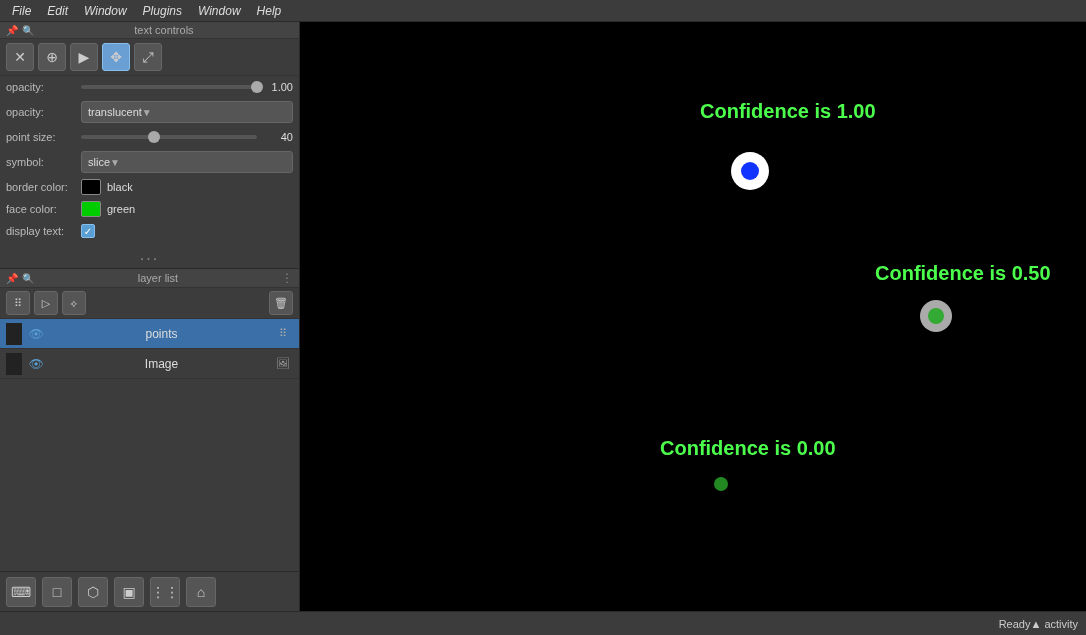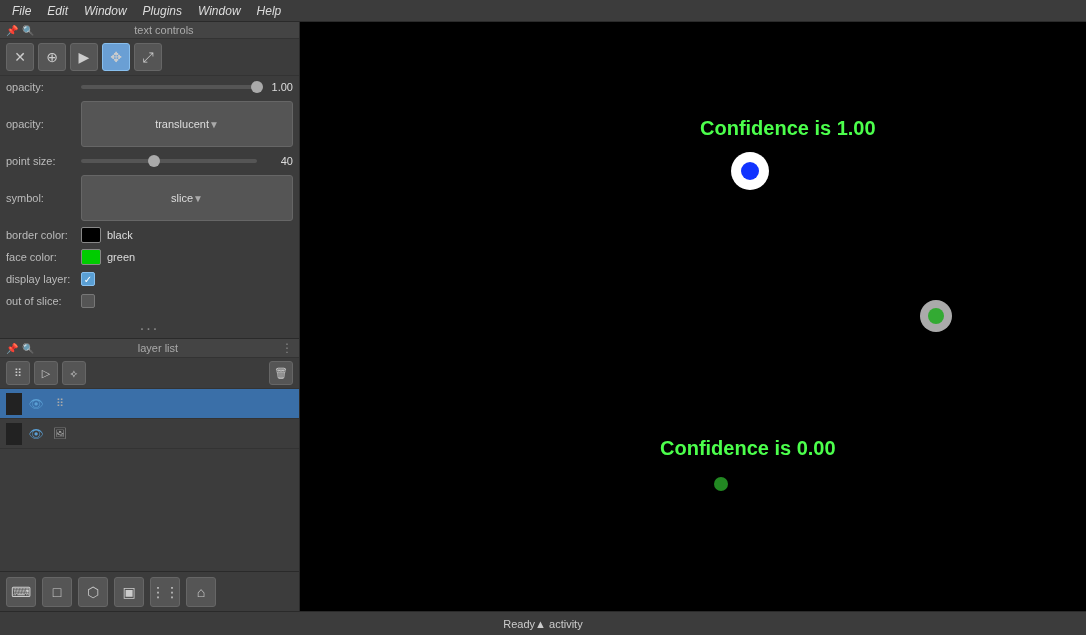--- a/index.html
+++ b/index.html
@@ -135,26 +135,26 @@
       font-size: 11px;
       color: #ddd;
       width: 30px;
       text-align: right;
     }
     .select-box {
       flex: 1;
       background: #555;
       border: 1px solid #666;
       border-radius: 3px;
-      padding: 16px 6px;
+      padding: 4px 6px;
       font-size: 11px;
       color: #ddd;
       display: flex;
       align-items: center;
-      justify-content: center;
+      justify-content: flex-start;
       cursor: pointer;
     }
     .select-arrow {
       font-size: 10px;
       color: #aaa;
     }
     .color-swatch {
       width: 20px;
       height: 16px;
       border: 1px solid #888;
@@ -291,21 +291,21 @@
     }
 
     
     .statusbar {
       height: 24px;
       background: #3c3c3c;
       border-top: 1px solid #2a2a2a;
       display: flex;
       align-items: center;
       padding: 0 8px;
-      justify-content: center;
+      justify-content: flex-end;
     }
     .status-text {
       font-size: 11px;
       color: #ccc;
     }
 
     
     .confidence-label {
       position: absolute;
       color: #4cff4c;
@@ -406,32 +406,26 @@
 
       <div class="prop-row">
         <span class="prop-label">face color:</span>
         <div class="prop-value">
           <div class="color-swatch" style="background:#00cc00;"></div>
           <span class="color-label">green</span>
         </div>
       </div>
 
       <div class="prop-row">
-        <span class="prop-label">display layer:</span>
+        <span class="prop-label">display text:</span>
         <div class="prop-value">
           <div class="checkbox"></div>
         </div>
       </div>
 
-      <div class="prop-row">
-        <span class="prop-label">out of slice:</span>
-        <div class="prop-value">
-          <div class="checkbox-empty"></div>
-        </div>
-      </div>
 
       <div class="more-dots">...</div>
     </div>
 
     <div class="layer-list-section">
       <div class="section-header">
         <div class="section-header-icons">
           <span style="font-size:10px;color:#888;">📌</span>
           <span style="font-size:10px;color:#888;">🔍</span>
         </div>
@@ -451,26 +445,28 @@
         </div>
         <div class="spacer"></div>
         <div class="ctrl-btn" style="width:24px;height:24px;">
           <span style="font-size:11px;">🗑</span>
         </div>
       </div>
 
       <div class="layer-item active">
         <div class="layer-color-box"></div>
         <div class="layer-eye">👁</div>
+        <span class="layer-name">points</span>
         <div class="layer-icon">⠿</div>
       </div>
 
       <div class="layer-item">
         <div class="layer-color-box"></div>
         <div class="layer-eye">👁</div>
+        <span class="layer-name">Image</span>
         <div class="layer-icon">🖼</div>
       </div>
     </div>
 
     <div class="bottom-toolbar">
       <div class="bottom-btn">
         <span>⌨</span>
       </div>
       <div class="bottom-btn">
         <span>□</span>
@@ -485,37 +481,38 @@
         <span>⋮⋮</span>
       </div>
       <div class="bottom-btn">
         <span>⌂</span>
       </div>
     </div>
   </div>
 
   <div class="canvas-area">
 
-    <span class="confidence-label" style="left:400px; top:95px;">Confidence is 1.00</span>
+    <span class="confidence-label" style="left:400px; top:78px;">Confidence is 1.00</span>
 
     <div style="
       position:absolute; left:431px; top:130px;
       width:38px; height:38px;
       border-radius:50%;
       background:#ffffff;
       display:flex; align-items:center; justify-content:center;
     ">
 
       <div style="
         width:18px; height:18px;
         border-radius:50%;
         background:#1133ff;
       "></div>
     </div>
 
+    <span class="confidence-label" style="left:575px; top:240px;">Confidence is 0.50</span>
     <div style="
       position:absolute; left:620px; top:278px;
       width:32px; height:32px;
       border-radius:50%;
       background:#aaaaaa;
       display:flex; align-items:center; justify-content:center;
     ">
       <div style="
         width:16px; height:16px;
         border-radius:50%;

